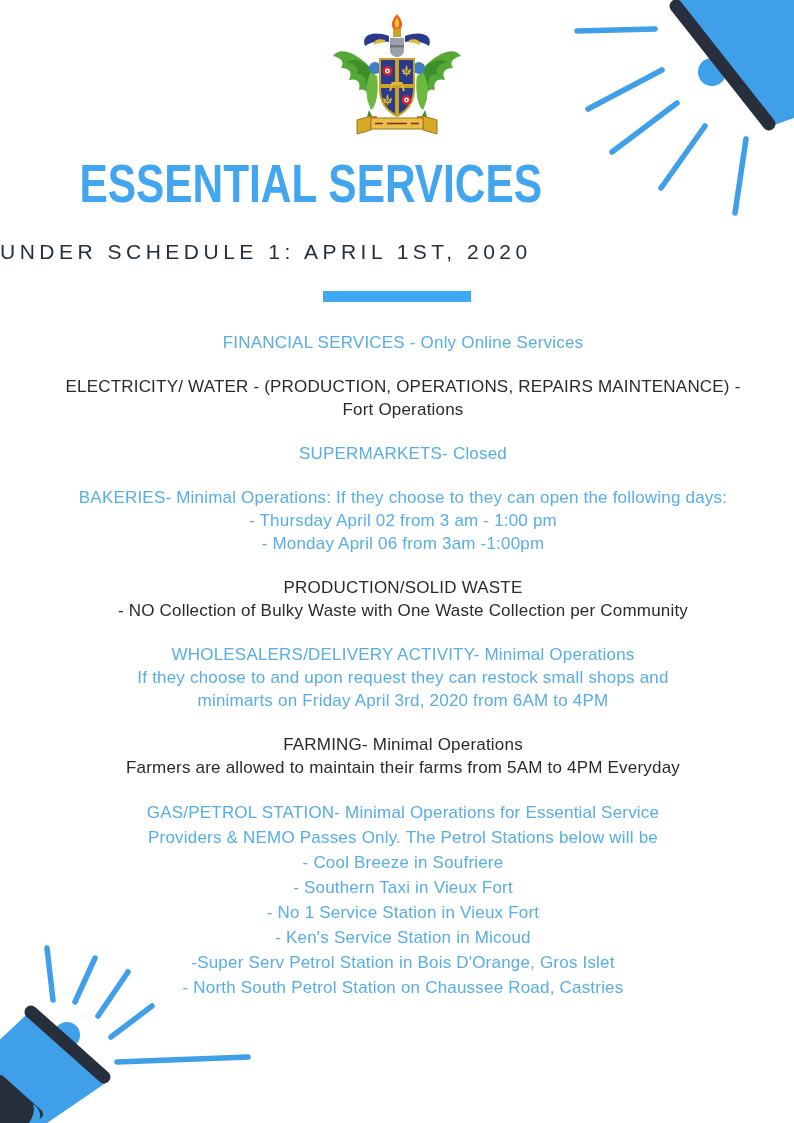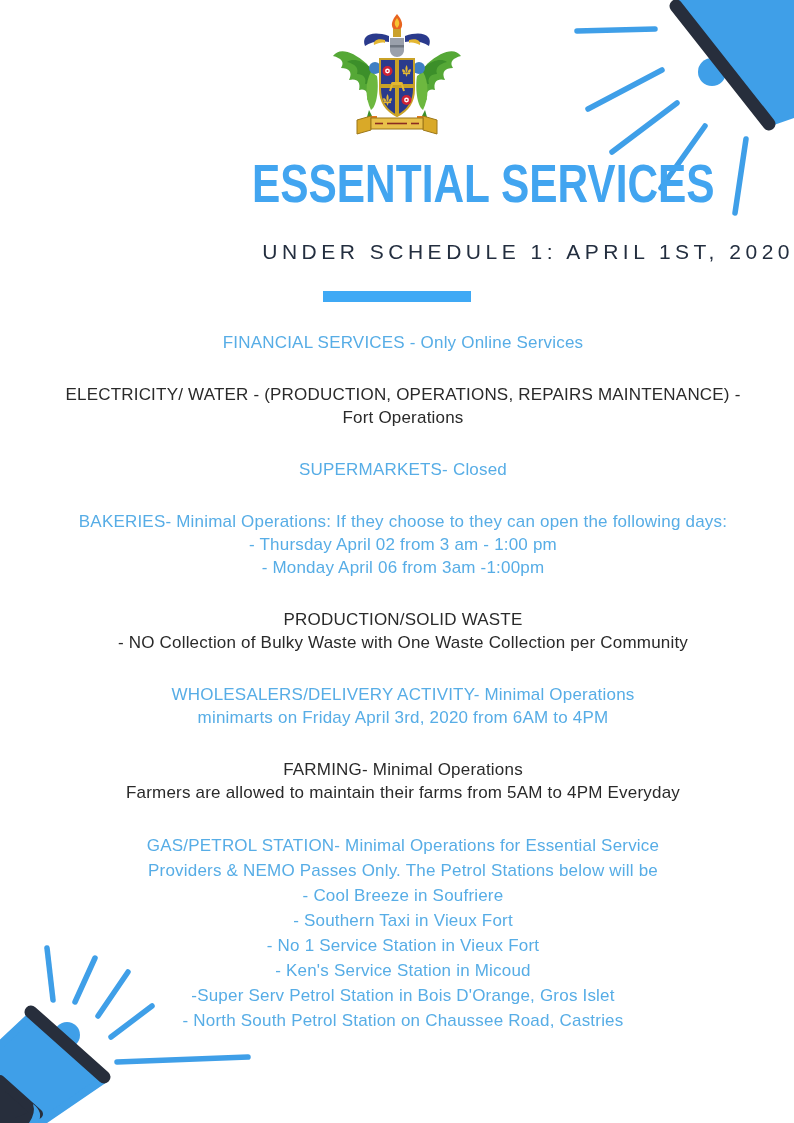--- a/index.html
+++ b/index.html
@@ -17,21 +17,21 @@
     position:relative;
     width:794px;height:1123px;
     margin:0 auto;
     background:#ffffff;
     overflow:hidden;
     font-family:"Liberation Sans", sans-serif;
   }
   .deco{position:absolute;z-index:0;pointer-events:none;}
   .deco.tr{top:0;right:0;}
   .deco.bl{left:0;bottom:0;}
-  .header{position:relative;z-index:1;text-align:right;}
+  .header{position:relative;z-index:1;text-align:left;}
   .crest{display:block;margin:12px auto 0;width:140px;height:135px;}
   .title{
     margin-top:10px;
     font-size:53px;line-height:1;
     font-weight:800;
     color:var(--title-blue);
     transform:scaleX(0.8);
     transform-origin:50% 50%;
     white-space:nowrap;
   }
@@ -48,21 +48,21 @@
     background:var(--bar-blue);
   }
   .content{
     position:relative;z-index:1;
     margin-top:29px;
     text-align:center;
     font-size:17px;
     letter-spacing:0.2px;
     padding-left:12px;
   }
-  .section + .section{margin-top:29px;}
+  .section + .section{margin-top:21px;}
   .section .line{line-height:23px;}
   .section:last-child .line{line-height:25px;}
   .section.blue{color:var(--body-blue);}
   .section.dark{color:var(--dark-text);}
 </style>
 </head>
 <body>
 
 <div class="poster">
 
@@ -183,20 +183,21 @@
         <p class="line">BAKERIES- Minimal Operations: If they choose to they can open the following days:</p>
         <p class="line">- Thursday April 02 from 3 am - 1:00 pm</p>
         <p class="line">- Monday April 06 from 3am -1:00pm</p>
       </div>
       <div class="section dark">
         <p class="line">PRODUCTION/SOLID WASTE</p>
         <p class="line">- NO Collection of Bulky Waste with One Waste Collection per Community</p>
       </div>
       <div class="section blue">
         <p class="line">WHOLESALERS/DELIVERY ACTIVITY- Minimal Operations</p>
+        <p class="line">If they choose to and upon request they can restock small shops and</p>
         <p class="line">minimarts on Friday April 3rd, 2020 from 6AM to 4PM</p>
       </div>
       <div class="section dark">
         <p class="line">FARMING- Minimal Operations</p>
         <p class="line">Farmers are allowed to maintain their farms from 5AM to 4PM Everyday</p>
       </div>
       <div class="section blue">
         <p class="line">GAS/PETROL STATION- Minimal Operations for Essential Service</p>
         <p class="line">Providers &amp; NEMO Passes Only. The Petrol Stations below will be</p>
         <p class="line">- Cool Breeze in Soufriere</p>

